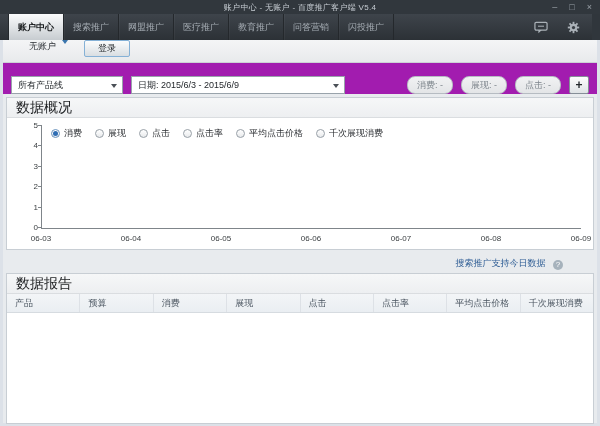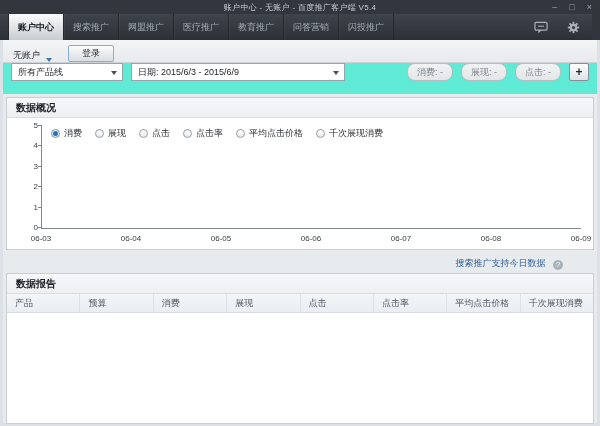--- a/index.html
+++ b/index.html
@@ -26,46 +26,46 @@
   .tab.active{background:linear-gradient(#fbfcfd,#c7ccd0);color:#15181a;font-weight:bold;}
   .tabbar-icons{position:absolute;right:12px;top:0;height:26px;display:flex;gap:18px;align-items:center;}
   .tb-icon{width:14px;height:14px;display:flex;align-items:center;justify-content:center;}
 
   
   .content{position:absolute;top:40px;left:0;right:0;bottom:0;background:#e8ebee;
     border-left:3px solid #dce1e8;border-right:3px solid #dce1e8;border-bottom:3px solid #dce1e8;box-sizing:border-box;}
 
   
   .account-row{height:22px;background:linear-gradient(#f4f5f6,#e8eaec);border-bottom:1px solid #cdd2d6;
-    display:flex;align-items:flex-end;padding-left:10px;}
+    display:flex;align-items:flex-start;padding-left:26px;}
   .account-name{font-size:9px;color:#2d3136;}
   .dd-arrow{width:0;height:0;border-left:3px solid transparent;border-right:3px solid transparent;
     border-top:4px solid #3b76ad;margin-left:6px;}
   .login-btn{margin-left:16px;width:46px;height:17px;font-size:9px;font-family:inherit;color:#1f2327;
     border:1px solid #85b1d6;border-radius:2px;background:linear-gradient(#fbfcfc,#d9dee2);padding:0;cursor:default;}
 
   
-  .filter-row{height:31px;background:#5eead4;display:flex;align-items:flex-start;padding:0 8px;}
+  .filter-row{height:31px;background:#a21caf;display:flex;align-items:flex-end;padding:0 8px;}
   .select{height:18px;background:#fff;border:1px solid #99a3ab;display:flex;align-items:center;
     font-size:9px;color:#24282c;padding-left:6px;position:relative;box-sizing:border-box;}
   .select .sel-text{line-height:18px;}
   .select-product{width:112px;margin-right:8px;}
   .select-date{width:214px;}
   .sel-arrow{position:absolute;right:5px;top:7px;width:0;height:0;
     border-left:3px solid transparent;border-right:3px solid transparent;border-top:4px solid #4a5057;}
   .stats{margin-left:auto;display:flex;gap:8px;align-items:center;}
   .chip{height:16px;line-height:16px;padding:0 9px;font-size:9px;color:#7d858c;
     background:linear-gradient(#f1f2f3,#e3e5e7);border:1px solid #b6bcc2;border-radius:8px;cursor:default;}
   .add-btn{width:20px;height:18px;margin-left:8px;border:1px solid #868f98;border-radius:2px;
     background:linear-gradient(#fdfdfd,#dfe3e6);font-size:12px;font-weight:bold;color:#24282c;
     line-height:14px;text-align:center;padding:0;font-family:inherit;cursor:default;}
 
   
   .panel{margin:3px 3px 0;background:#fff;border:1px solid #c8ced4;}
-  .panel-header{height:19px;line-height:19px;padding-left:9px;font-size:10px;font-weight:bold;color:#1c1e20;
+  .panel-header{height:19px;line-height:19px;padding-left:9px;font-size:14px;font-weight:normal;color:#1c1e20;
     background:linear-gradient(#f6f7f8,#edeff1);border-bottom:1px solid #dadde0;}
 
   
   .chart{position:relative;height:131px;background:#fff;}
   .plot{position:absolute;left:34px;right:12px;top:8px;bottom:20px;
     border-left:1px solid #7f858a;border-bottom:1px solid #7f858a;}
   .ytick{position:absolute;left:-19px;width:15px;text-align:right;font-size:8px;color:#3c4043;height:8px;line-height:8px;}
   .ytickmark{position:absolute;left:-4px;width:4px;height:1px;background:#7f858a;}
   .xlabels{position:absolute;left:34px;right:12px;bottom:5px;height:10px;}
   .xlabel{position:absolute;top:0;transform:translateX(-50%);font-size:8px;color:#3c4043;white-space:nowrap;}

